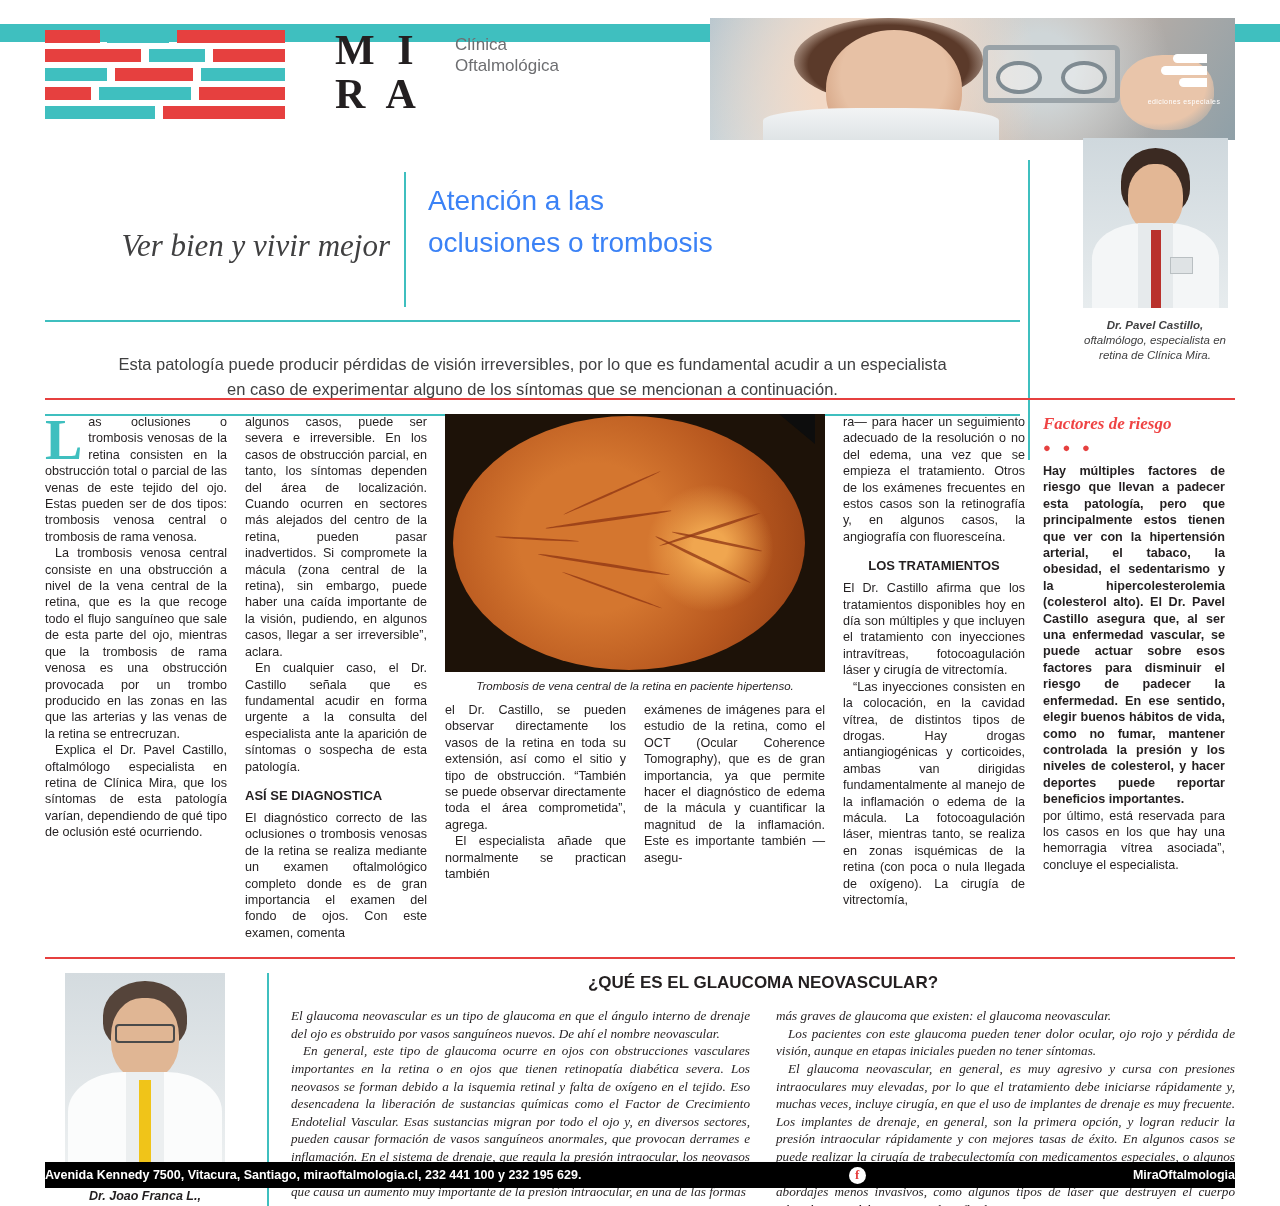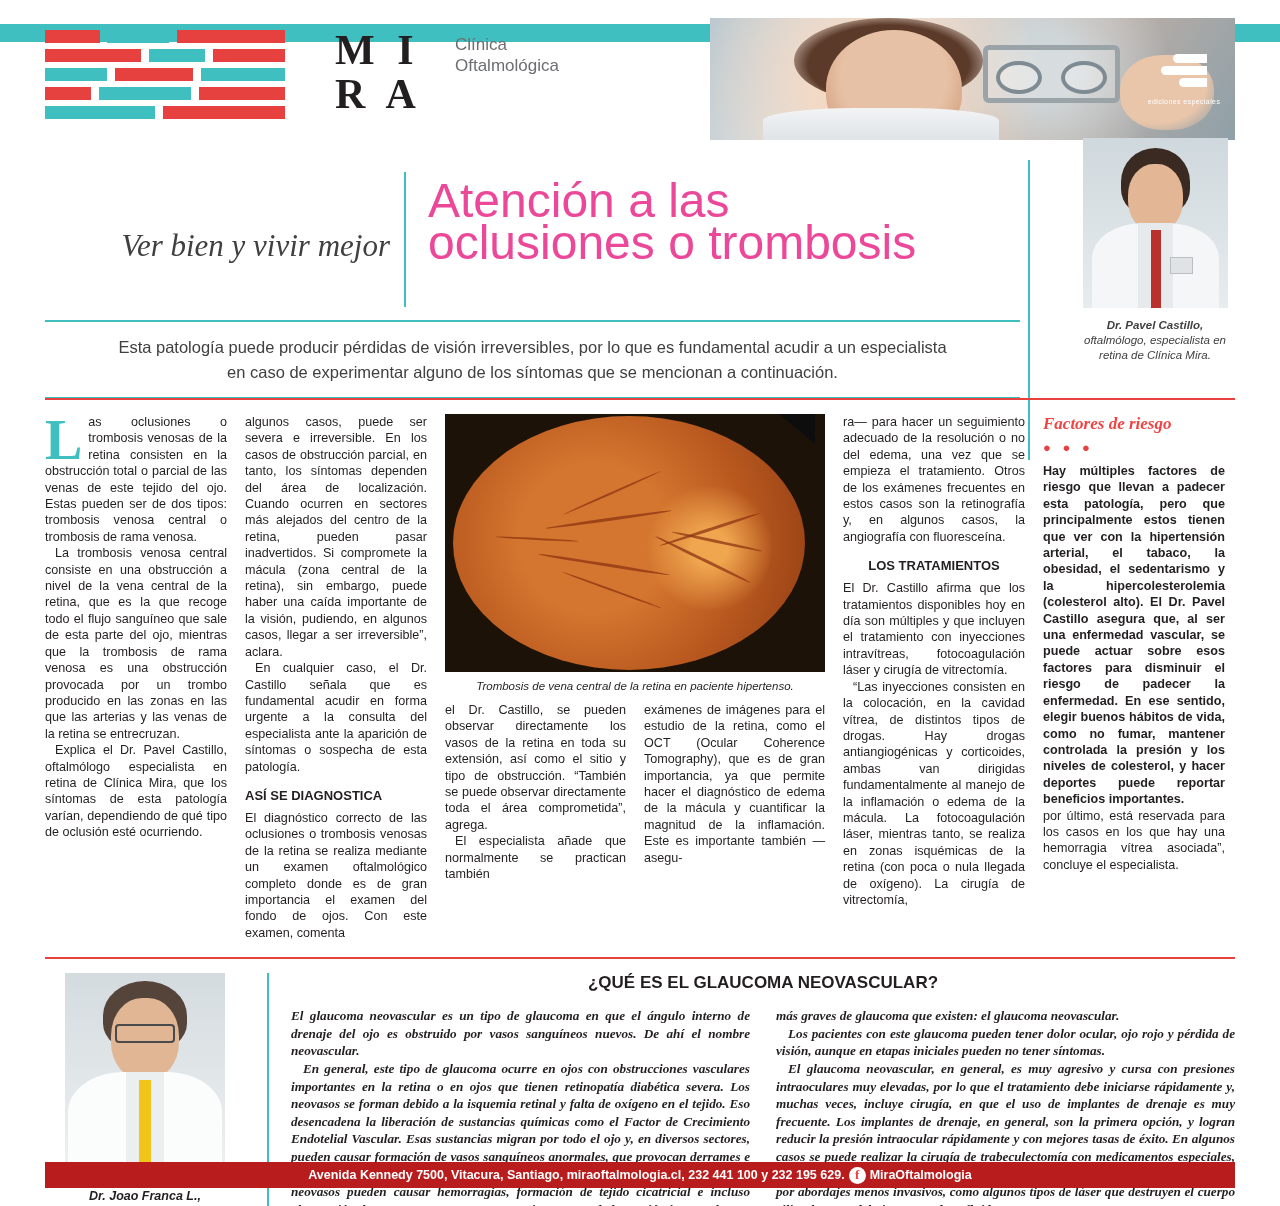--- a/index.html
+++ b/index.html
@@ -50,24 +50,24 @@
   .ed-mark span { position: absolute; right: 0; background: #fff; border-radius: 14px 0 0 14px; }
   .ed-text { font-size: 7px; letter-spacing: .4px; }
   .teal-rule { height: 18px; background: #3fbfbf; margin-top: 6px; }
 
   
   .titleblock { position: relative; height: 248px; }
   .kicker { position: absolute; left: 45px; top: 78px; width: 345px; text-align: right;
             font-family: "Liberation Serif", serif; font-style: italic; font-size: 31px; color: #404041; }
   .vdiv { position: absolute; top: 22px; width: 2px; background: #3fbfbf; }
   .headline { position: absolute; left: 428px; top: 30px; width: 580px;
-              font-size: 48px; line-height: 42px; color: #ec4899; font-weight: normal; }
+              font-size: 28px; line-height: 42px; color: #3b82f6; font-weight: normal; }
   .lead-wrap { position: absolute; left: 45px; top: 170px; width: 975px; }
   .lead-rule-top { height: 2px; background: #3fbfbf; }
-  .lead { padding: 13px 22px 12px 22px; text-align: center; font-size: 16.5px; line-height: 25px; color: #404041; }
+  .lead { padding: 30px 22px 12px 22px; text-align: center; font-size: 16.5px; line-height: 25px; color: #404041; }
   .portrait-main { position: absolute; right: 52px; top: -12px; width: 145px; height: 170px; overflow: hidden; }
   .pm-bg { position:absolute; inset:0; background: linear-gradient(180deg,#cfd8dd 0%, #e7ecee 100%); }
   .pm-hair { position:absolute; left:26%; top:6%; width:48%; height:40%; background:#3b2a22; border-radius:50% 50% 40% 40%; }
   .pm-face { position:absolute; left:31%; top:15%; width:38%; height:40%; background:#e3b795; border-radius:46%; }
   .pm-coat { position:absolute; left:6%; top:50%; width:88%; height:52%; background:#f4f6f7; border-radius: 40% 40% 0 0; }
   .pm-shirt { position:absolute; left:38%; top:50%; width:24%; height:50%; background:#e6eaec; }
   .pm-tie { position:absolute; left:47%; top:54%; width:7%; height:46%; background:#b9312c; }
   .pm-badge { position:absolute; left:60%; top:70%; width:16%; height:10%; background:#dfe3e5; border:1px solid #b9bfc2; }
   .credit { position: absolute; right: 40px; top: 168px; width: 170px; text-align: center;
             font-size: 11.5px; line-height: 15px; color: #404041; }
@@ -117,26 +117,26 @@
   .gp-shirt { position:absolute; left:38%; top:48%; width:24%; height:52%; background:#eceff0; }
   .gp-tie { position:absolute; left:46%; top:52%; width:8%; height:48%; background:#f0c419; }
   .gcredit { font-size: 12.5px; line-height: 16px; font-style: italic; margin-top: 10px; color: #231f20; }
   .gcredit b { font-style: italic; }
   .gdivider { width: 2px; background: #3fbfbf; }
   .gmain { flex: 1; }
   .gtitle { text-align: center; font-weight: bold; font-size: 17px; margin: 0 0 14px 0; }
   .gcols { display: flex; gap: 26px; }
   .gcol { flex: 1; }
   .gcol p { font-family: "Liberation Serif", serif; font-style: italic; font-size: 13.2px;
-            line-height: 17.6px; text-align: justify; margin: 0; font-weight: bold; }
+            line-height: 17.6px; text-align: justify; margin: 0; }
   .gcol p + p { text-indent: 12px; }
 
   
   .footer { position: absolute; left: 45px; right: 45px; bottom: 18px; height: 26px;
-            background: #b91c1c; color: #fff; display: flex; align-items: center; justify-content: center; gap: 4px;
+            background: #000000; color: #fff; display: flex; align-items: center; justify-content: space-between; gap: 15px;
             font-size: 12.5px; font-weight: bold; }
   .fb { width: 17px; height: 17px; border-radius: 50%; background: #fff; color: #e6403f;
         font-family: "Liberation Serif", serif; font-weight: bold; font-size: 13px;
         display: flex; align-items: center; justify-content: center; }
 </style>
 </head>
 <body>
 
 <div class="page">
 

